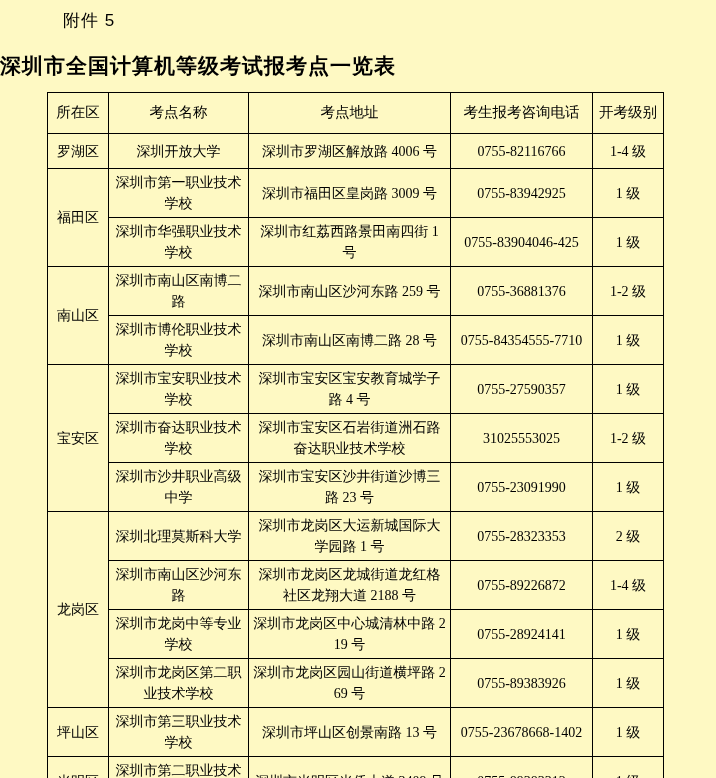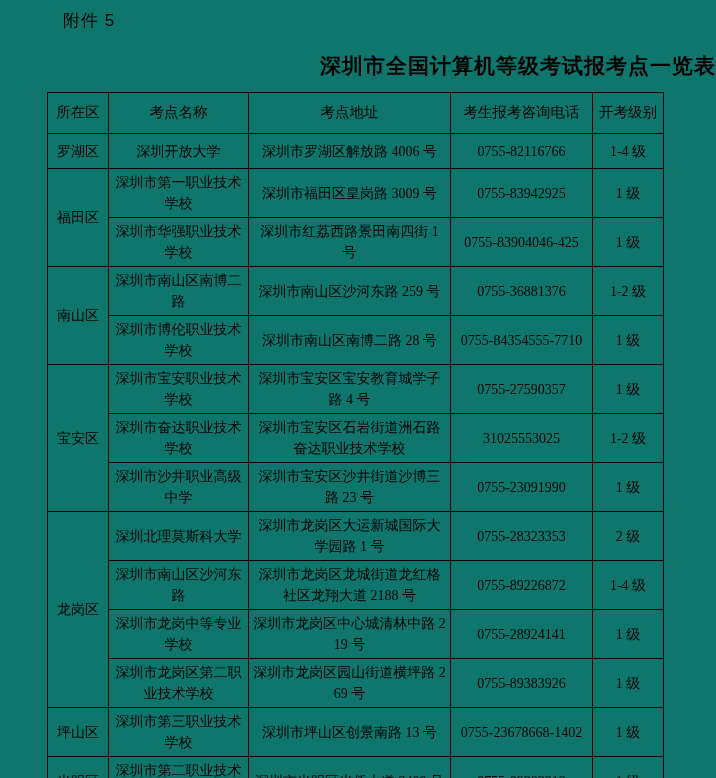--- a/index.html
+++ b/index.html
@@ -4,40 +4,40 @@
 <style>
   html, body {
     margin: 0;
     padding: 0;
     background: #ffffff;
   }
   .page {
     position: relative;
     width: 716px;
     height: 778px;
-    background: #0f766e;
+    background: #fef9c3;
     color: #000000;
     font-family: "Liberation Serif", "DejaVu Serif", serif;
     overflow: hidden;
   }
   .attachment-label {
     position: absolute;
     top: 9px;
     left: 63px;
     font-family: "Liberation Sans", "DejaVu Sans", sans-serif;
     font-size: 17px;
     font-weight: 500;
     letter-spacing: 1px;
   }
   .doc-title {
     position: absolute;
     top: 52px;
     left: 0;
     width: 716px;
-    text-align: right;
+    text-align: left;
     font-size: 21px;
     font-weight: bold;
     letter-spacing: 1px;
   }
   table.exam-table {
     position: absolute;
     top: 92px;
     left: 47px;
     width: 616px;
     border-collapse: collapse;

